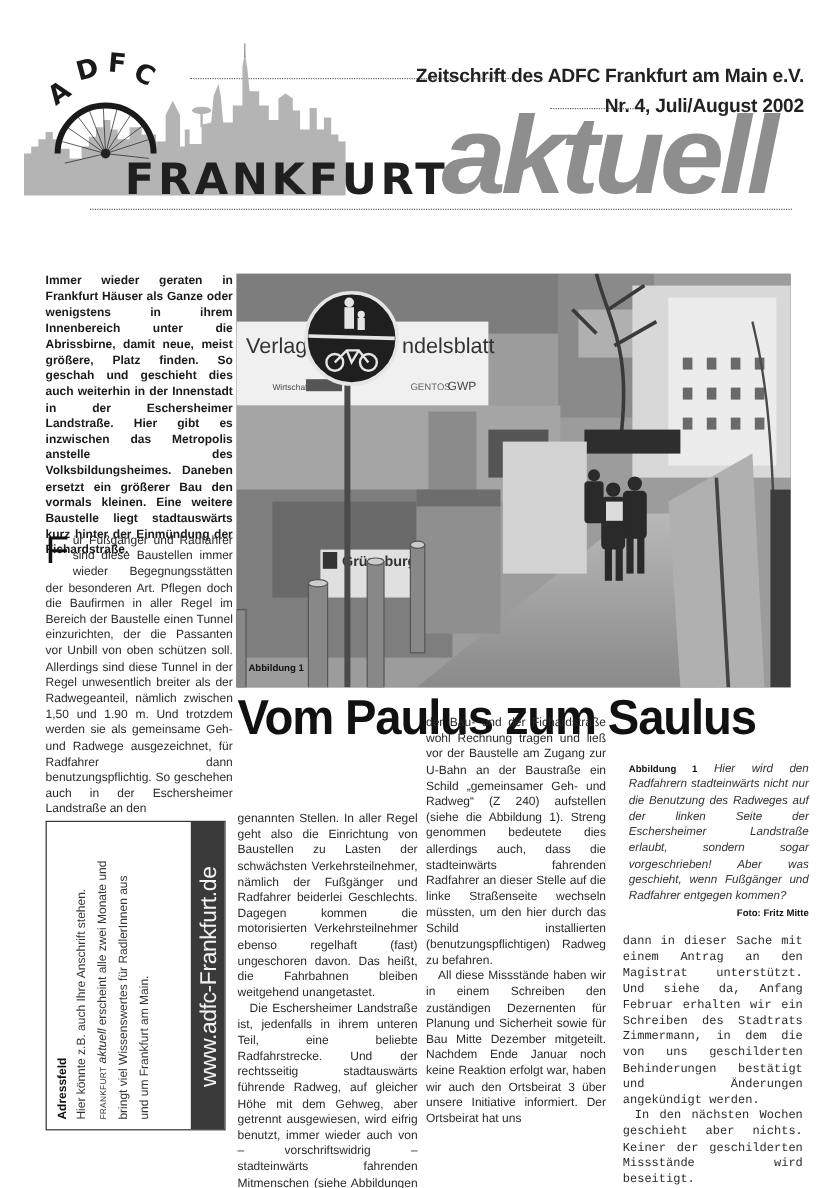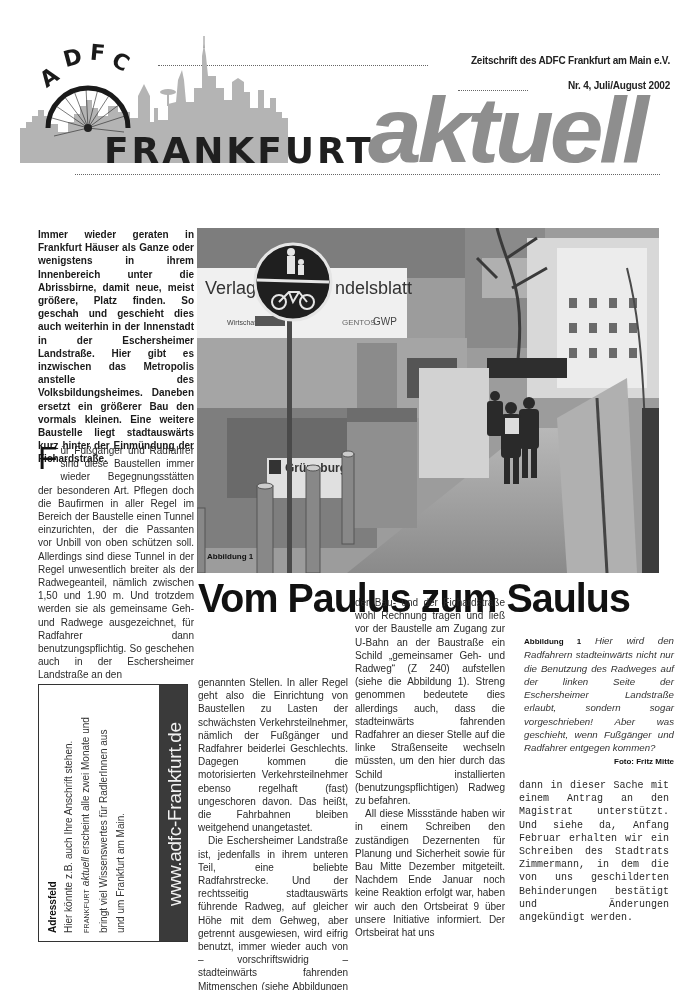--- a/index.html
+++ b/index.html
@@ -2,21 +2,21 @@
 <html><head>
 <meta charset="utf-8">
 <style>
   * { margin:0; padding:0; box-sizing:border-box; }
   html, body { width:700px; height:990px; background:#fff; overflow:hidden; }
   body { position:relative; font-family:"Liberation Sans", sans-serif; color:#222; }
 
   
   .masthead { position:absolute; left:0; top:0; width:700px; height:200px; }
   .dotline { position:absolute; height:0; border-top:1px dotted #666; }
-  .pub-line { position:absolute; right:30px; font-family:"Liberation Sans Narrow","Liberation Sans",sans-serif; font-weight:bold; font-size:10px; color:#222; letter-spacing:-0.2px; }
+  .pub-line { position:absolute; right:30px; font-family:"Liberation Sans Narrow","Liberation Sans",sans-serif; font-weight:bold; font-size:16px; color:#222; letter-spacing:-0.2px; }
   .skyline { position:absolute; left:18px; top:36px; width:290px; height:130px; }
   .frankfurt-word { position:absolute; left:104px; top:133px; font-family:"DejaVu Sans", sans-serif; font-weight:bold; font-size:36px; letter-spacing:3px; color:#1f1f1f; line-height:1; }
   .aktuell-word { position:absolute; left:368px; top:84px; font-family:"Liberation Sans", sans-serif; font-weight:bold; font-style:italic; font-size:92px; color:#8e8e8e; letter-spacing:-4px; line-height:1; transform:scaleX(1.05); transform-origin:left top; }
 
   
   .lead { position:absolute; left:38px; top:228px; width:156px; font-size:10px; line-height:13.2px; font-weight:bold; text-align:justify; color:#1a1a1a; }
   .body-col { position:absolute; font-size:10px; line-height:13.2px; text-align:justify; color:#2a2a2a; }
   .body-col p { text-indent:0; }
   .body-col p.ind { text-indent:10px; }
   .dropcap { float:left; font-size:32px; line-height:26px; margin:1px 3px 0 0; font-weight:normal; color:#111; }
@@ -208,31 +208,32 @@
 
 <h1 class="headline">Vom Paulus zum Saulus</h1>
 
 <div class="body-col" style="left:198px; top:634px; width:150px;margin-top:42px;">
   <p>genannten Stellen. In aller Regel geht also die Einrichtung von Baustellen zu Lasten der schwächsten Verkehrsteilnehmer, nämlich der Fußgänger und Radfahrer beiderlei Geschlechts. Dagegen kommen die motorisierten Verkehrsteilnehmer ebenso regelhaft (fast) ungeschoren davon. Das heißt, die Fahrbahnen bleiben weitgehend unangetastet.</p>
   <p class="ind">Die Eschersheimer Landstraße ist, jedenfalls in ihrem unteren Teil, eine beliebte Radfahrstrecke. Und der rechtsseitig stadtauswärts führende Radweg, auf gleicher Höhe mit dem Gehweg, aber getrennt ausgewiesen, wird eifrig benutzt, immer wieder auch von – vorschriftswidrig – stadteinwärts fahrenden Mitmenschen (siehe Abbildungen 3 und 4). Dieser Tatsache wollte die Baufirma zwischen</p>
 </div>
 
 <div class="body-col" style="left:355px; top:596px; width:150px;">
   <p>der Bau- und der Fichardstraße wohl Rechnung tragen und ließ vor der Baustelle am Zugang zur U-Bahn an der Baustraße ein Schild „gemeinsamer Geh- und Radweg“ (Z 240) aufstellen (siehe die Abbildung 1). Streng genommen bedeutete dies allerdings auch, dass die stadteinwärts fahrenden Radfahrer an dieser Stelle auf die linke Straßenseite wechseln müssten, um den hier durch das Schild installierten (benutzungspflichtigen) Radweg zu befahren.</p>
-  <p class="ind">All diese Missstände haben wir in einem Schreiben den zuständigen Dezernenten für Planung und Sicherheit sowie für Bau Mitte Dezember mitgeteilt. Nachdem Ende Januar noch keine Reaktion erfolgt war, haben wir auch den Ortsbeirat 9 über unsere Initiative informiert. Der Ortsbeirat hat uns</p>
+  <p class="ind">All diese Missstände haben wir in einem Schreiben den zuständigen Dezernenten für Planung und Sicherheit sowie für Bau Mitte Dezember mitgeteilt. Nachdem Ende Januar noch keine Reaktion erfolgt war, haben wir auch den Ortsbeirat 3 über unsere Initiative informiert. Der Ortsbeirat hat uns</p>
 </div>
 
 <div class="caption">
   <span class="cap-tag">Abbildung 1</span>
   <span>Hier wird den Radfahrern stadteinwärts nicht nur die Benutzung des Radweges auf der linken Seite der Eschersheimer Landstraße erlaubt, sondern sogar vorgeschrieben! Aber was geschieht, wenn Fußgänger und Radfahrer entgegen kommen?</span>
   <span class="credit">Foto: Fritz Mitte</span>
 </div>
 
 <div class="body-col" style="left:519px; top:779px; width:150px;font-family:Liberation Mono, monospace;">
   <p>dann in dieser Sache mit einem Antrag an den Magistrat unterstützt. Und siehe da, Anfang Februar erhalten wir ein Schreiben des Stadtrats Zimmermann, in dem die von uns geschilderten Behinderungen bestätigt und Änderungen angekündigt werden.</p>
+  <p class="ind"><span>In den nächsten Wochen geschieht aber nichts. Keiner der geschilderten Missstände wird beseitigt.</span><span class="continue">weiter auf Seite 3</span></p>
 </div>
 
 <aside class="addr-box">
   <div class="addr-rot">
     <div class="addr-title">Adressfeld</div>
     <div class="addr-text">
       <div>Hier könnte z.B. auch Ihre Anschrift stehen.</div>
       <div><span class="small-caps">FRANKFURT</span> <i>aktuell</i> <span>erscheint alle zwei Monate und</span></div>
       <div>bringt viel Wissenswertes für RadlerInnen aus</div>
       <div>und um Frankfurt am Main.</div>

